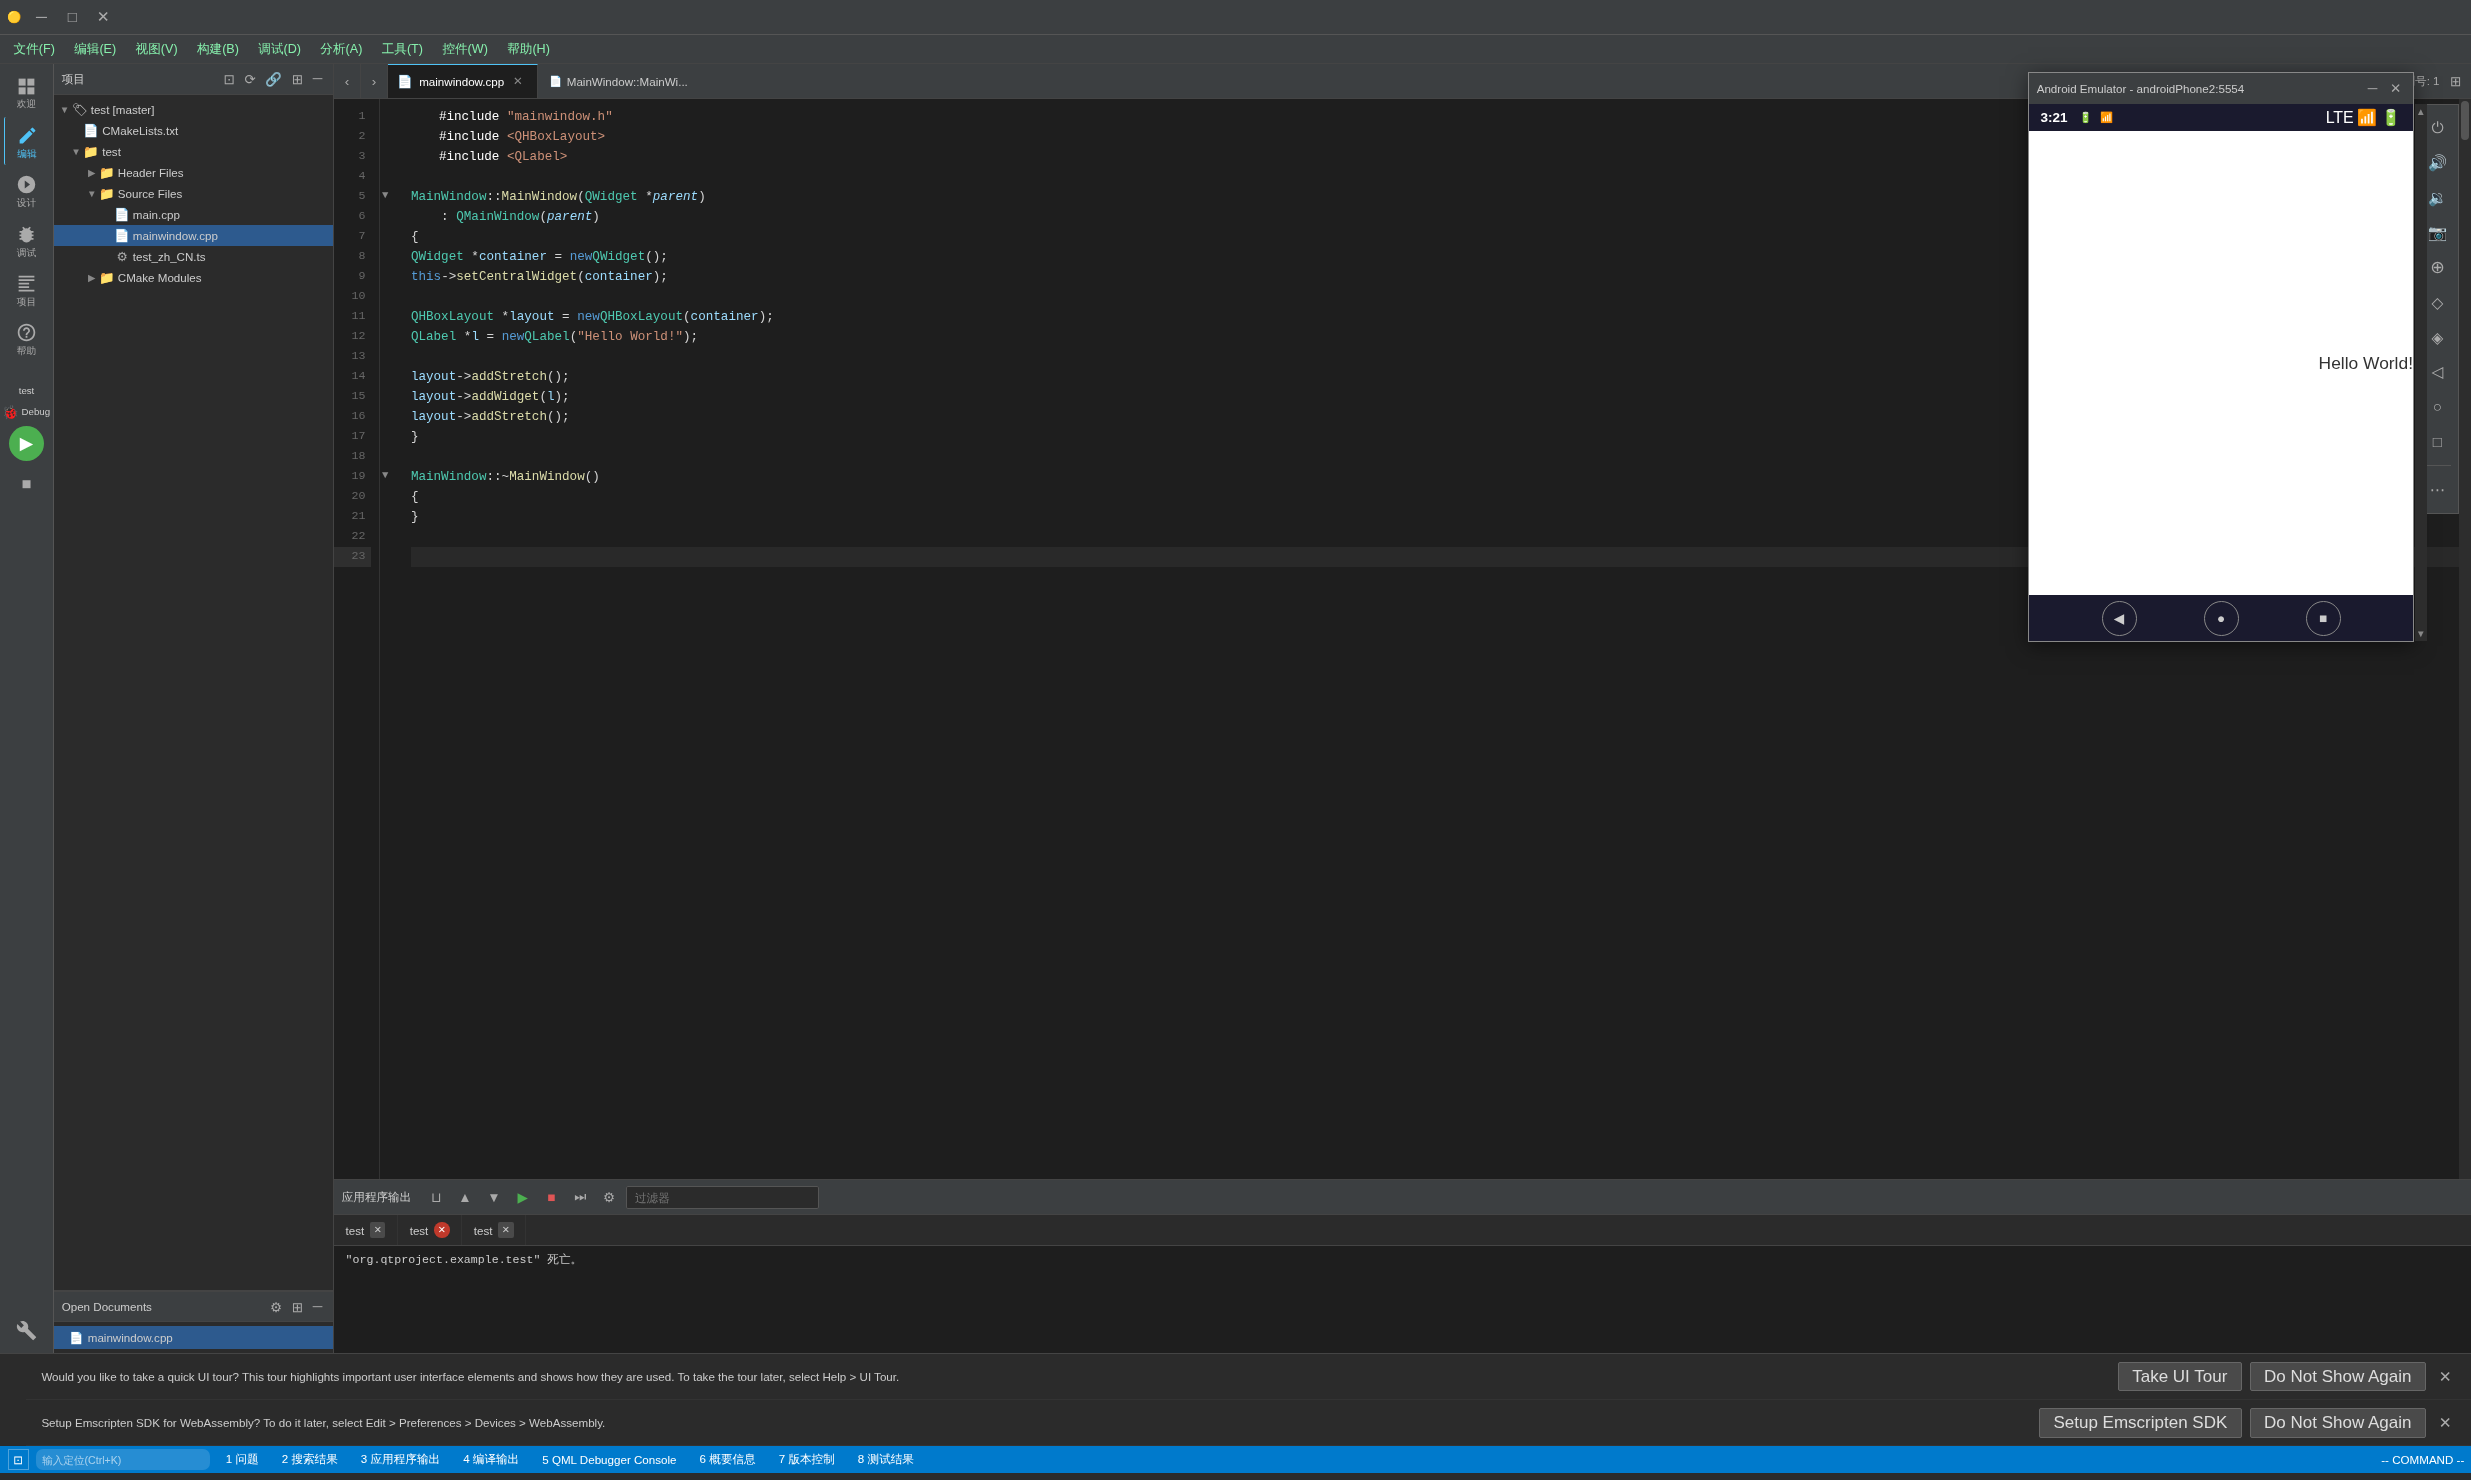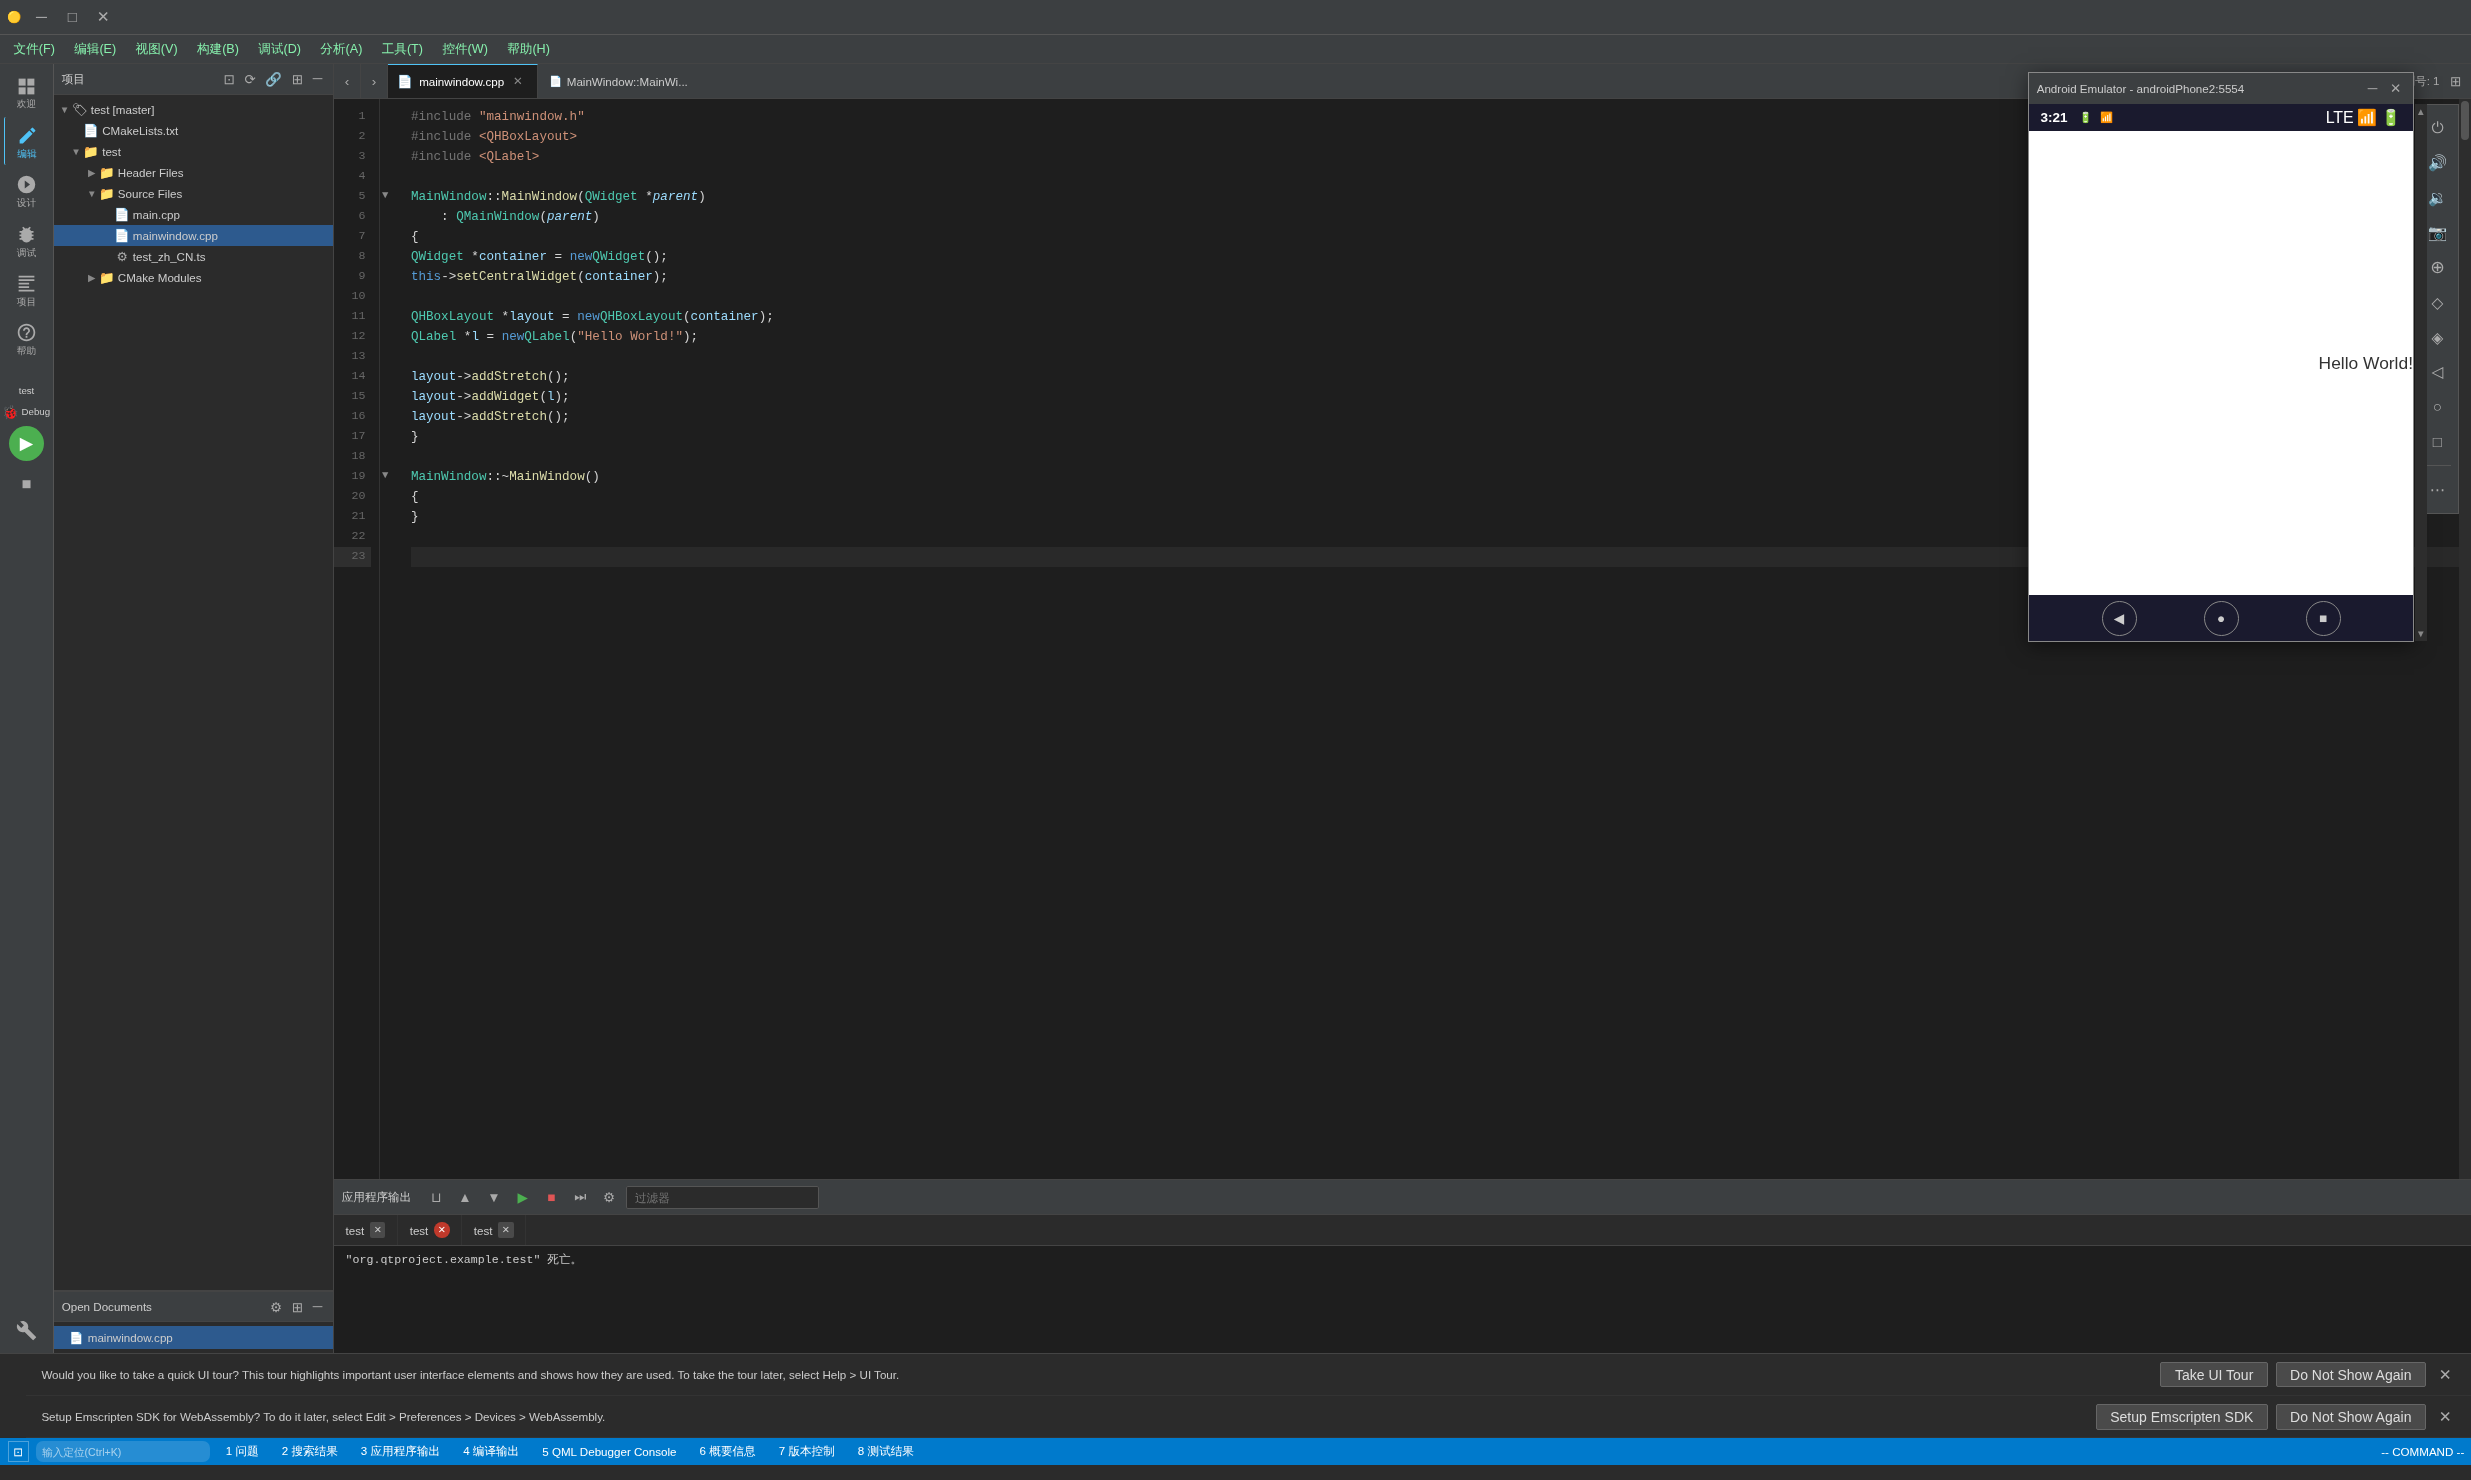--- a/index.html
+++ b/index.html
@@ -242,21 +242,21 @@
       display: flex;
       align-items: center;
     }
     .code-line.active-line { background: rgba(255,255,255,0.05); }
 
     
     .kw { color: #569cd6; }
     .fn { color: #dcdcaa; }
     .str { color: #ce9178; }
     .cls { color: #4ec9b0; }
-    .pp { color: #737373; }
+    .pp { color: #ffffff; margin-left: 28px; }
     .it { font-style: italic; color: #9cdcfe; }
 
     
     .output-panel {
       height: 174px;
       background: #1e1e1e;
       border-top: 1px solid #444;
       display: flex;
       flex-direction: column;
     }
@@ -363,21 +363,21 @@
       min-height: 42px;
     }
     .notification-text { flex: 1; }
     .notification-btn {
       padding: 3.9px 13.5px;
       background: #4a4a4a;
       border: 1px solid #666;
       border-radius: 2px;
       color: #ddd;
       cursor: pointer;
-      font-size: 14px;
+      font-size: 17px;
       white-space: nowrap;
     }
     .notification-close {
       width: 23px; height: 23px;
       display: flex; align-items: center; justify-content: center;
       cursor: pointer;
       color: #aaa;
       font-size: 15.4px;
     }
 

